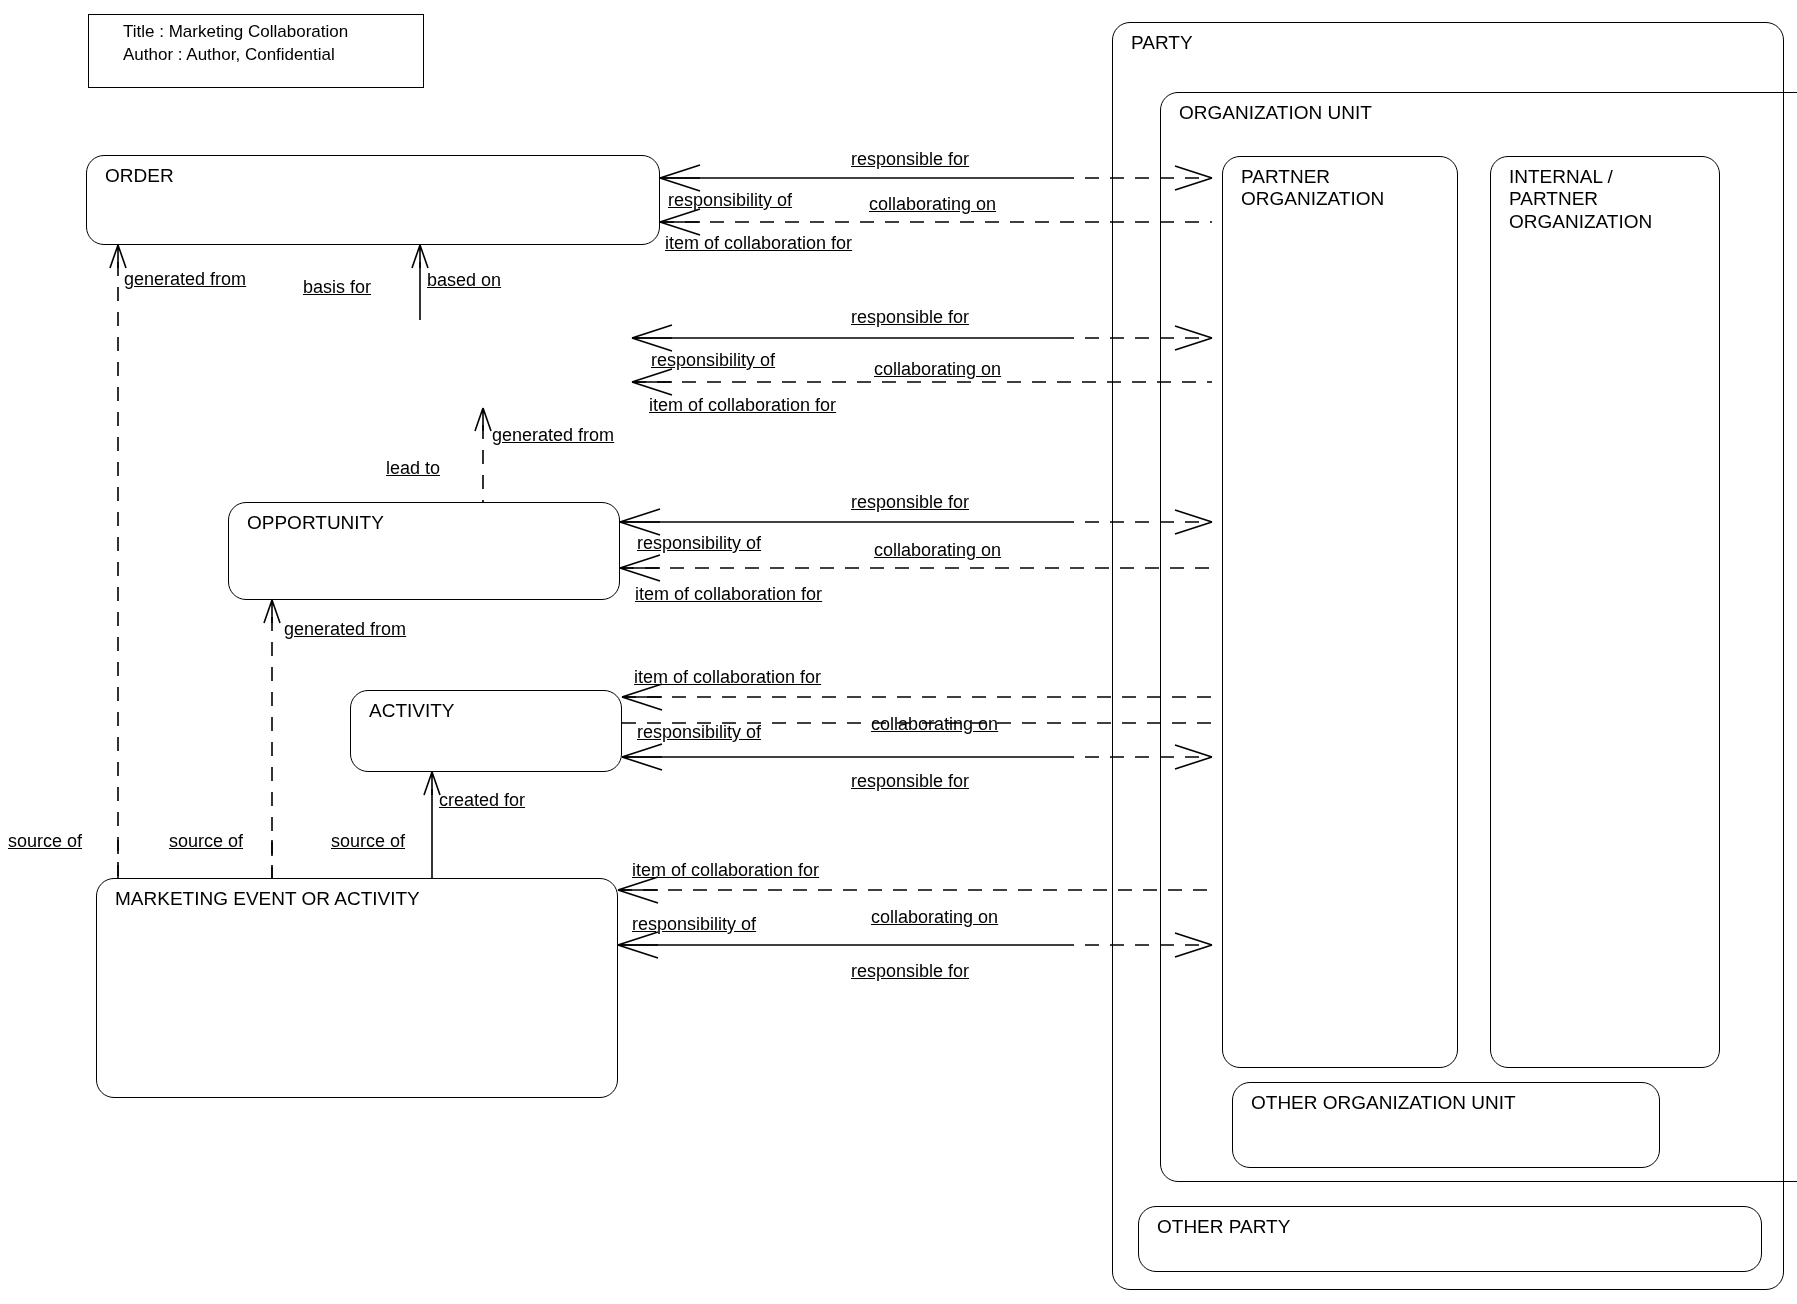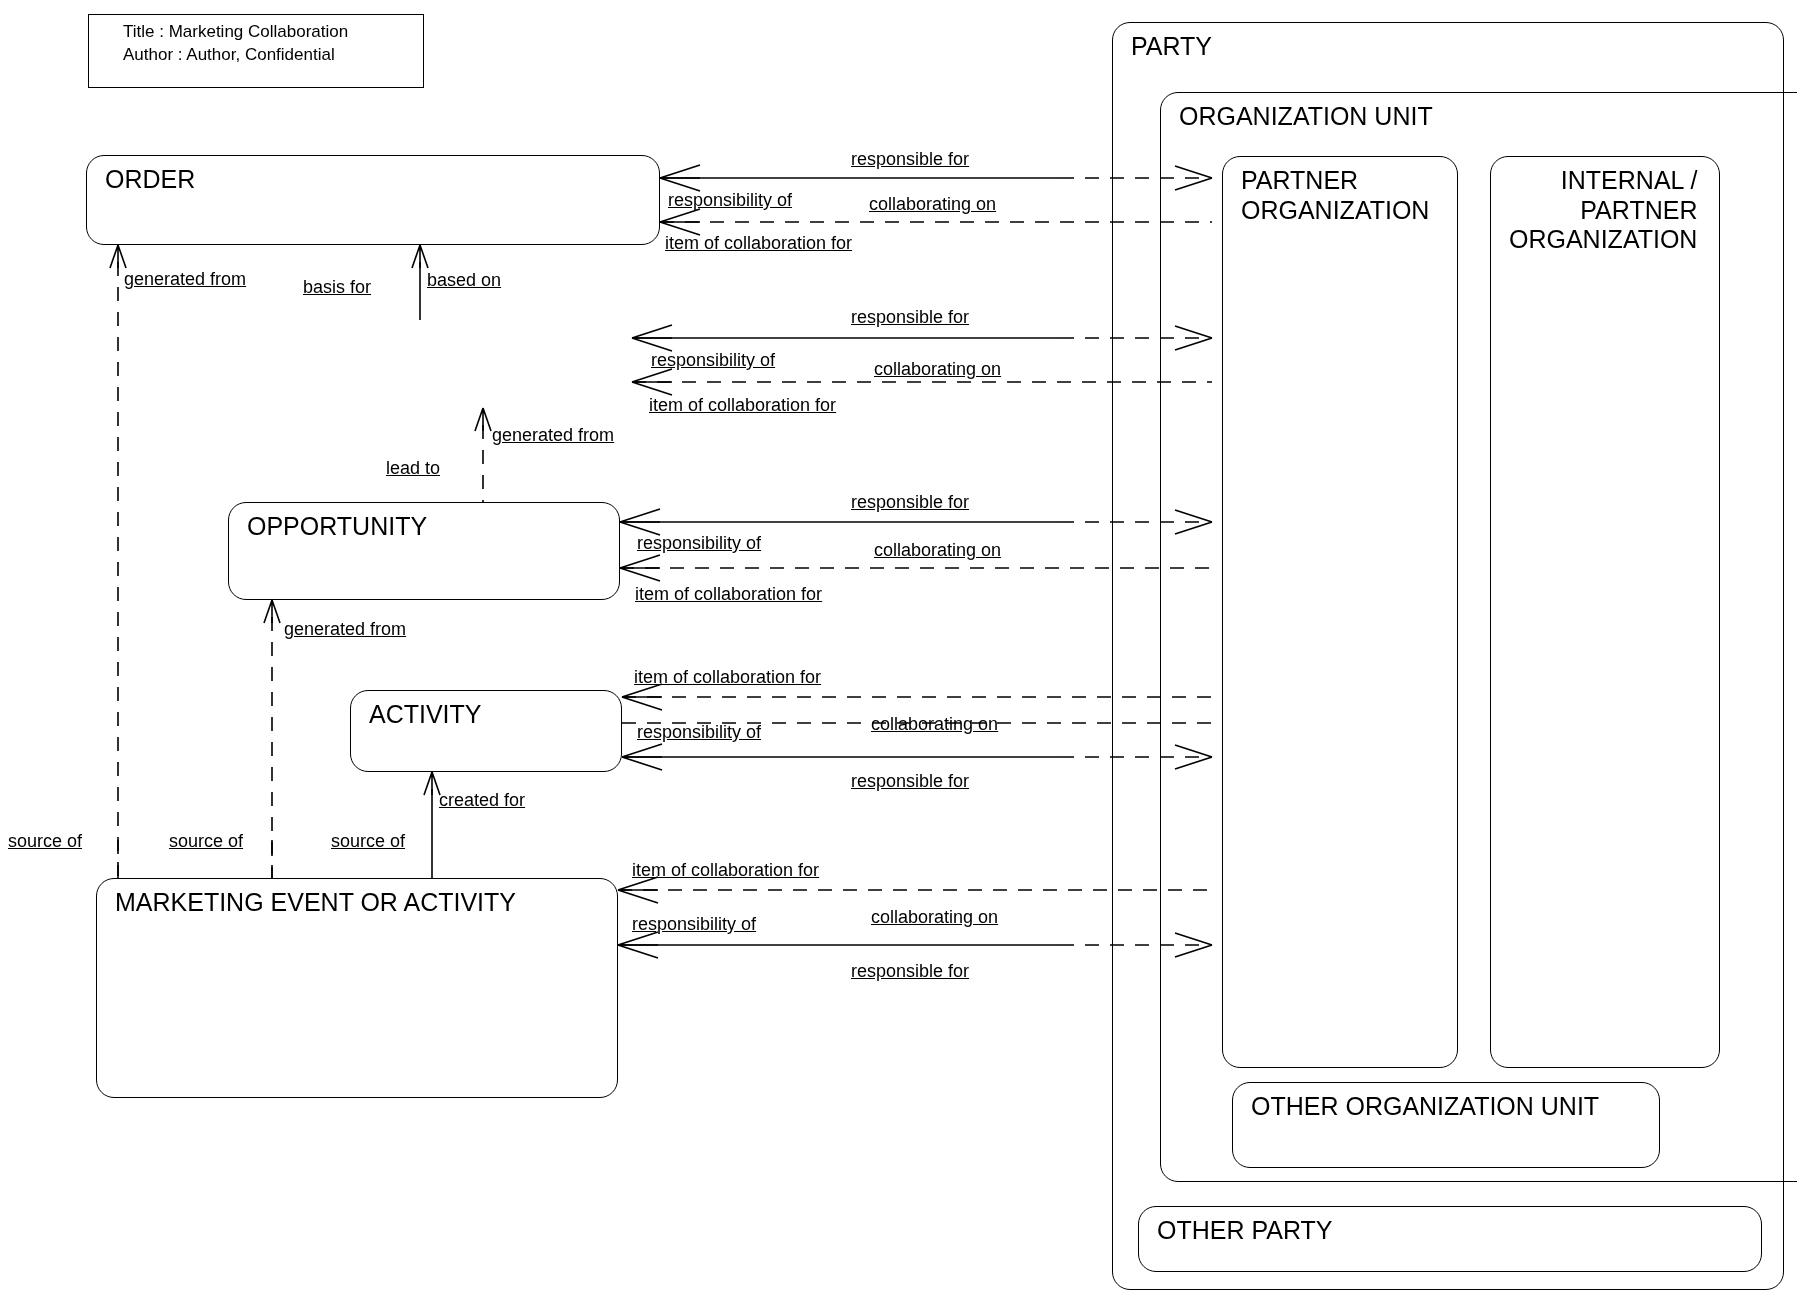--- a/index.html
+++ b/index.html
@@ -14,21 +14,21 @@
   .ent{
     position:absolute;
     border:1.6px solid #000;
     border-radius:18px;
     background:transparent;
     box-sizing:border-box;
   }
   .ent > .ent-label{
     position:absolute;
     left:18px;top:9px;
-    font-size:25px;
+    font-size:19px;
     color:#000;
     line-height:1.18;
     white-space:pre-line;
   }
   .titlebox{
     position:absolute;
     border:1.6px solid #000;
     border-radius:0;
     background:transparent;
     box-sizing:border-box;
@@ -146,21 +146,21 @@
 
   <div class="ent" style="left:1160px;top:92px;width:688px;height:1090px;">
     <span class="ent-label">ORGANIZATION UNIT</span>
   </div>
 
   <div class="ent" style="left:1222px;top:156px;width:236px;height:912px;">
     <span class="ent-label">PARTNER
 ORGANIZATION</span>
   </div>
 
-  <div class="ent" style="left:1490px;top:156px;width:230px;height:912px;text-align:right;">
+  <div class="ent" style="left:1490px;top:156px;width:230px;height:912px;">
     <span class="ent-label">INTERNAL /
 PARTNER
 ORGANIZATION</span>
   </div>
 
   <div class="ent" style="left:1232px;top:1082px;width:428px;height:86px;">
     <span class="ent-label">OTHER ORGANIZATION  UNIT</span>
   </div>
 
   <div class="ent" style="left:1138px;top:1206px;width:624px;height:66px;">

